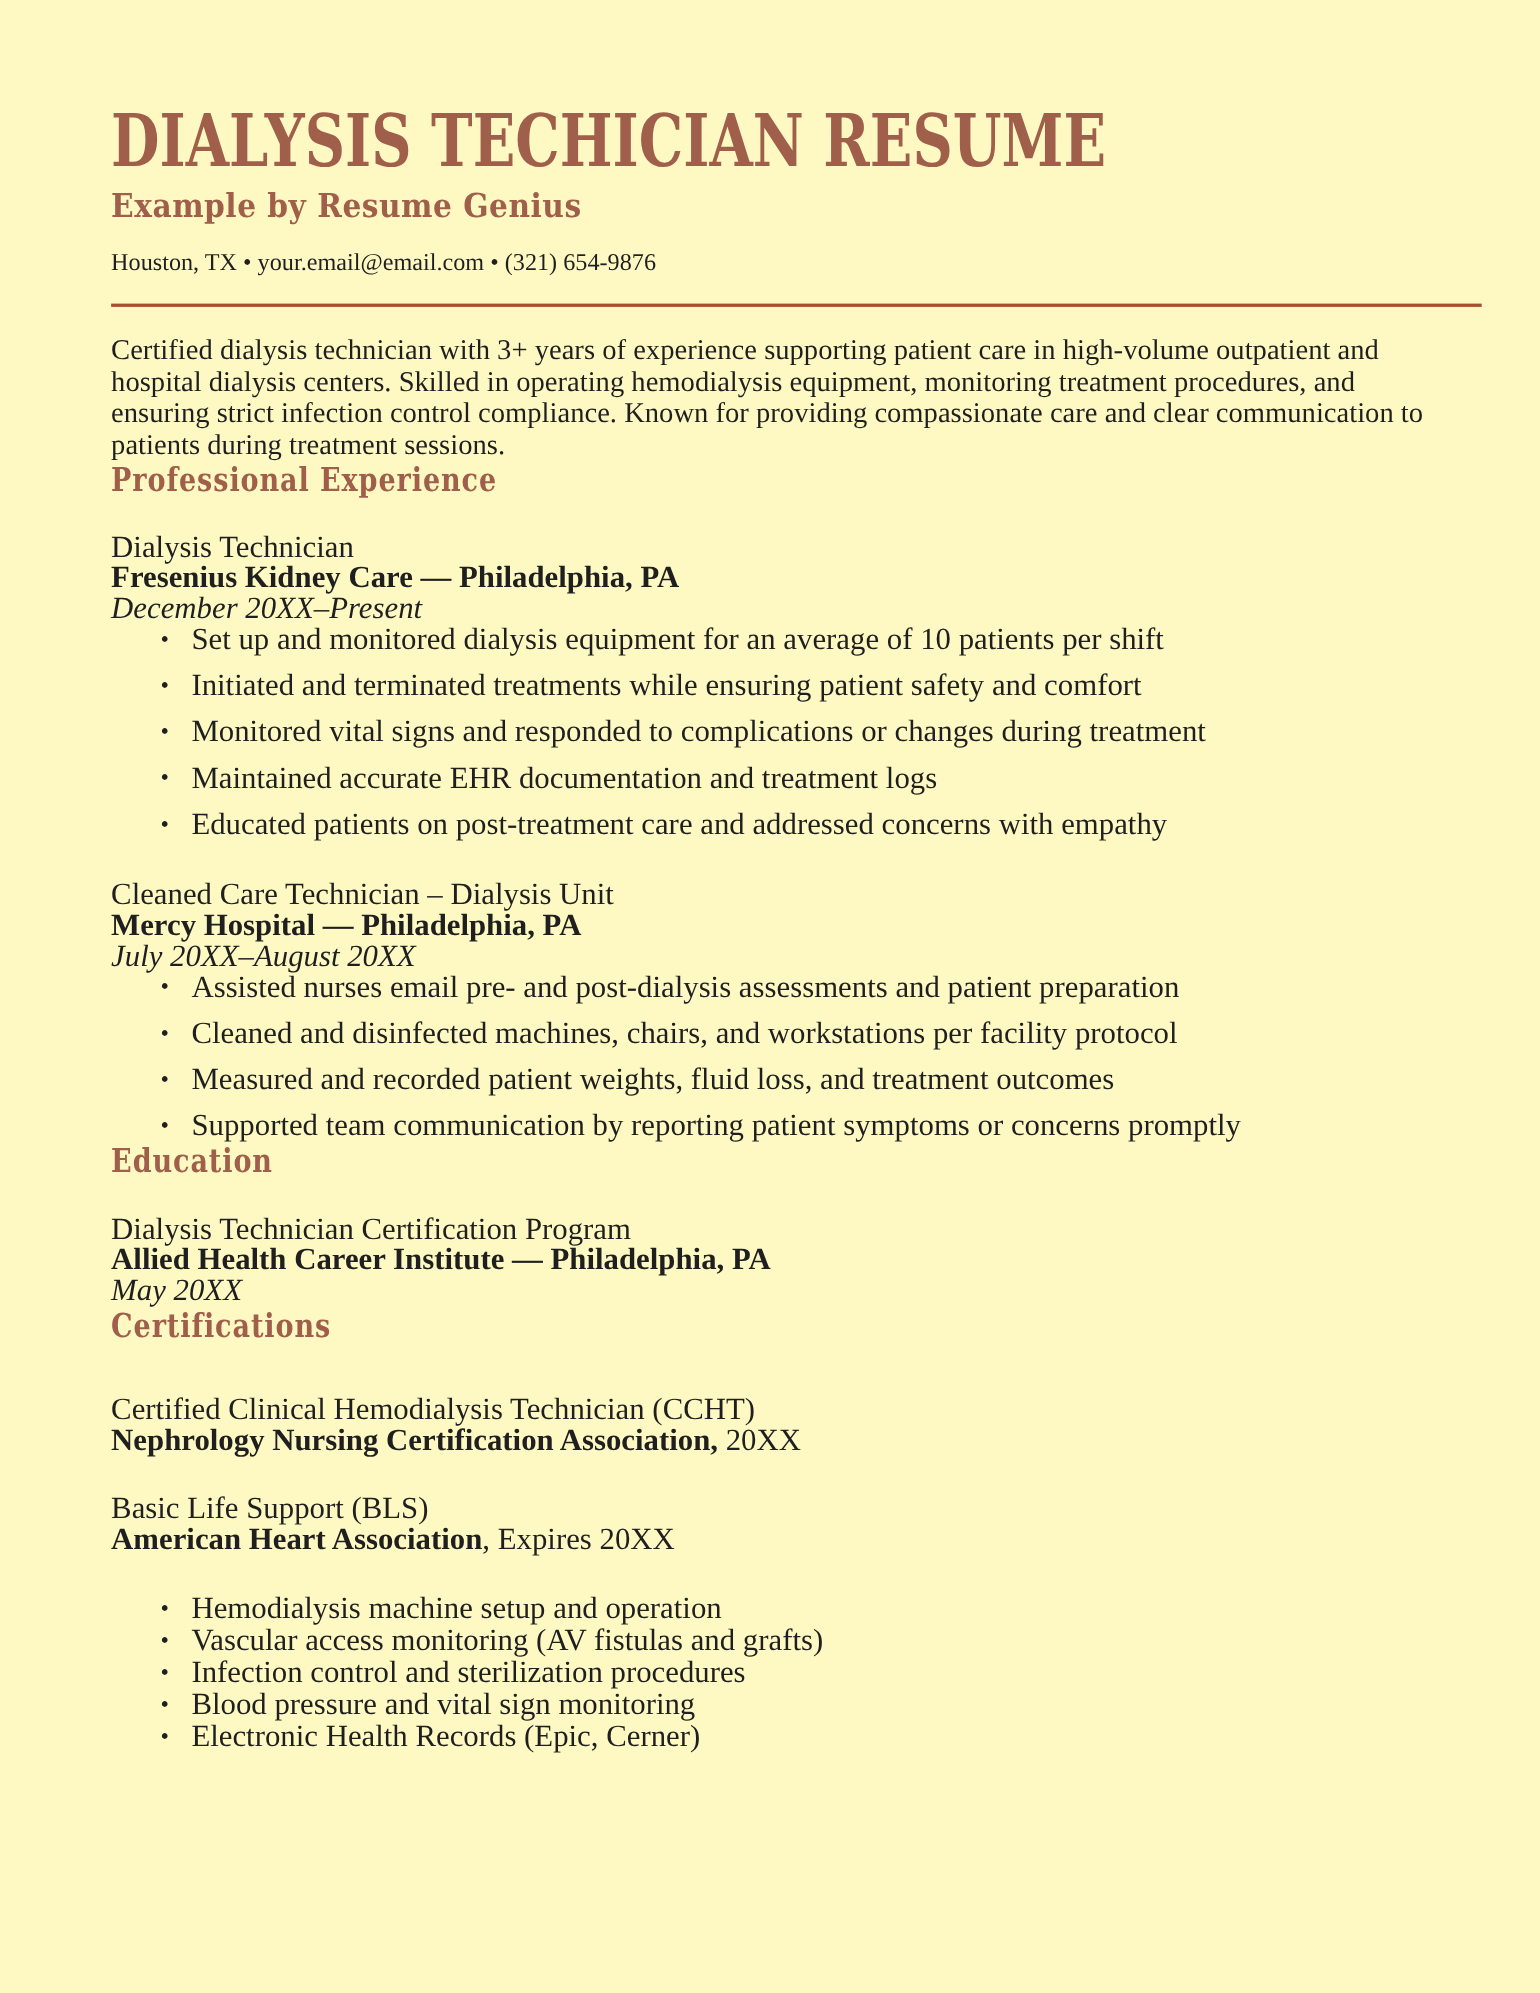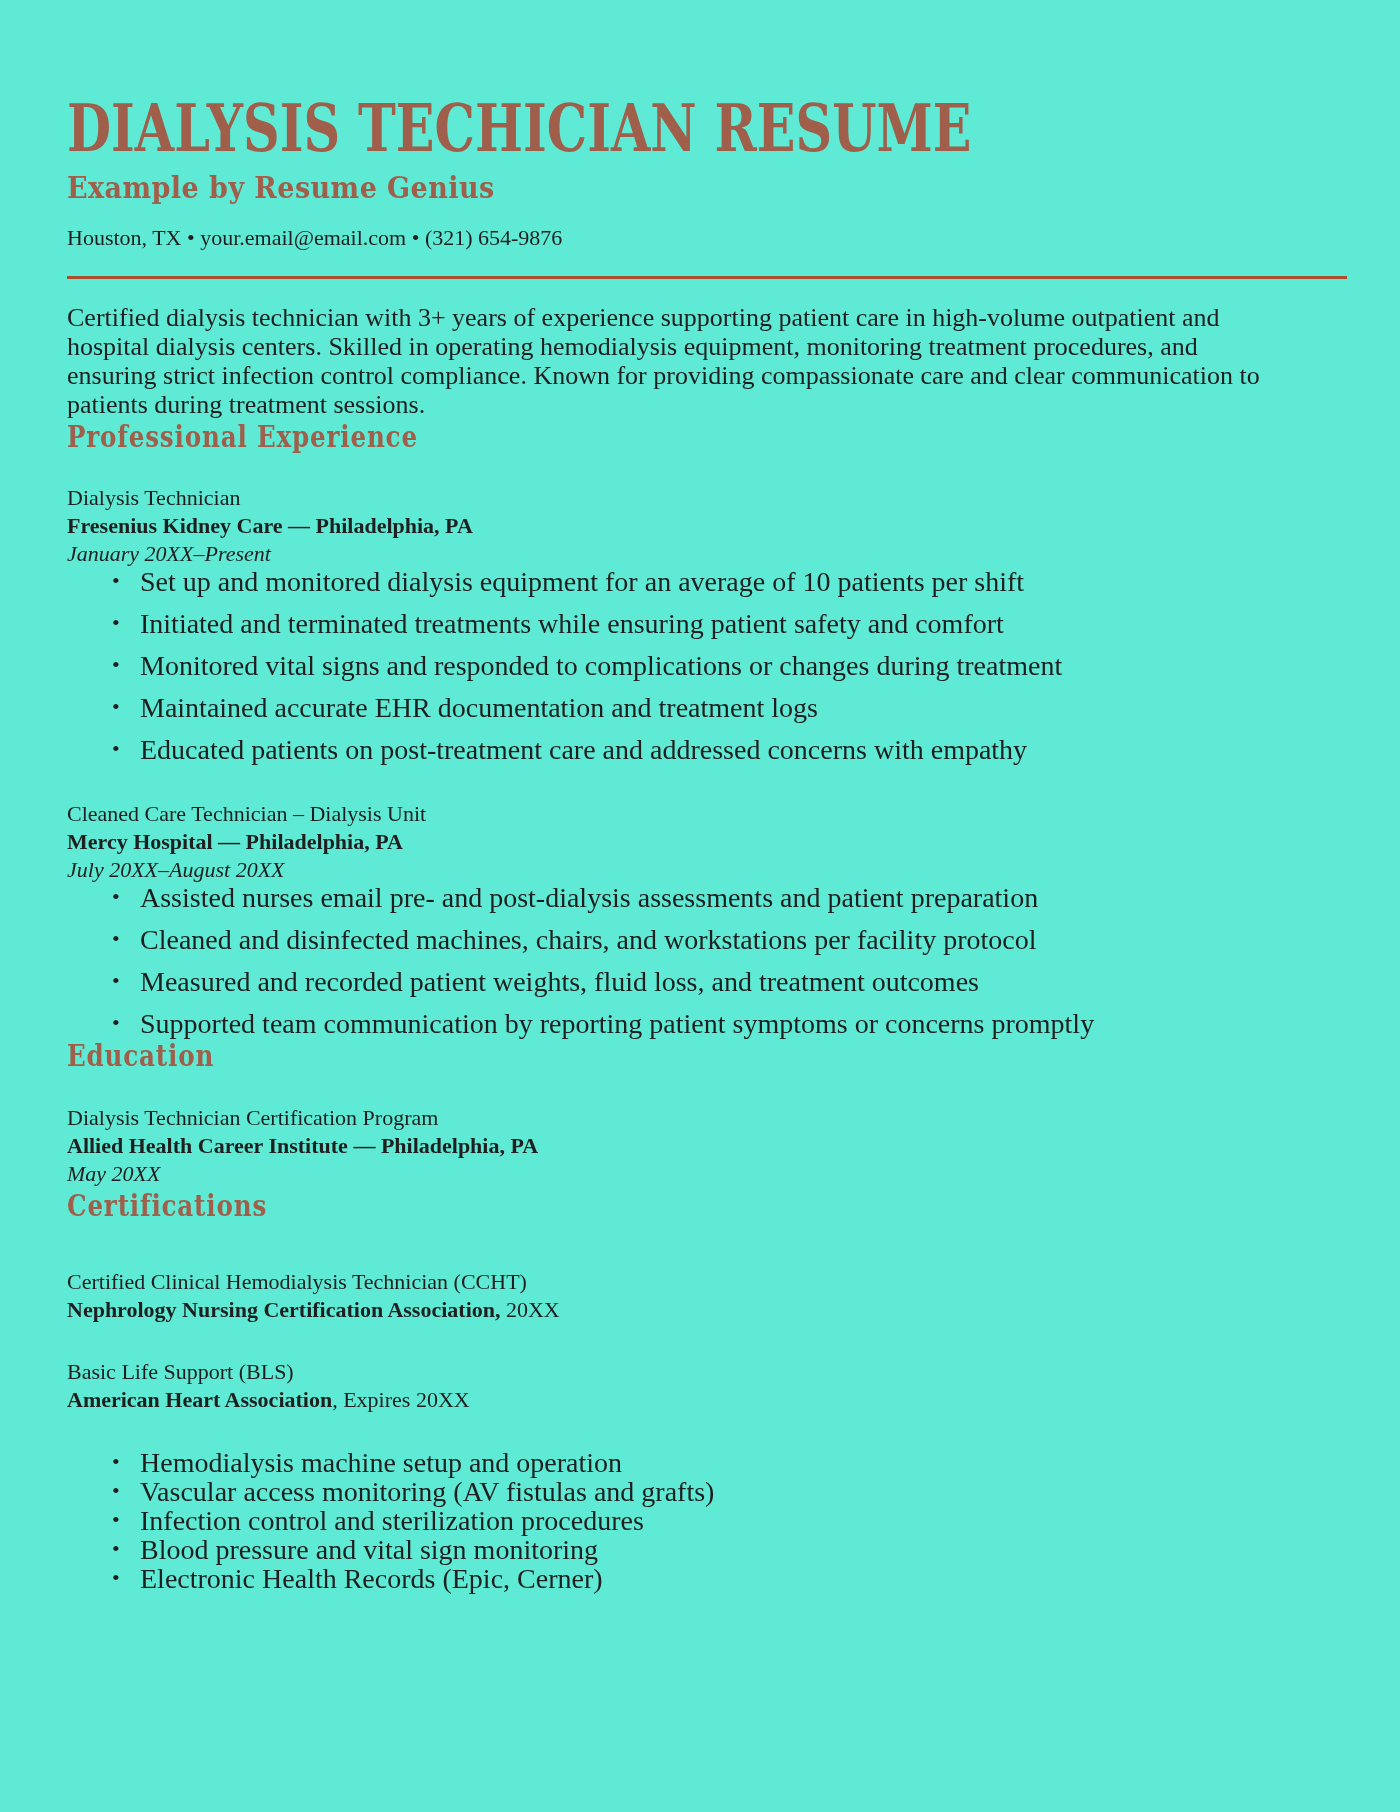--- a/index.html
+++ b/index.html
@@ -1,21 +1,21 @@
 <!DOCTYPE html>
 <html><head>
 <meta charset="utf-8">
 <style>
   html,body{margin:0;padding:0;background:#ffffff;}
   .page{
     position:relative;
     width:1400px;height:1812px;
     box-sizing:border-box;
-    padding:92px 53px 0 67px;
-    background:#5eead4;
+    padding:92px 53px 0 101px;
+    background:#fef9c3;
     font-family:"Liberation Serif",serif;
     color:#1f1f1f;
     overflow:hidden;
   }
   
   h1.title{
     margin:0;
     font-family:"DejaVu Serif",serif;
     font-weight:bold;
     color:#a05f4b;
@@ -45,21 +45,21 @@
     color:#a05f4b;
     font-size:30px;line-height:36px;
     letter-spacing:1px;
     transform:scaleX(0.82);transform-origin:left center;
     white-space:nowrap;
   }
   .h2-experience{margin-top:42px;}
   .h2-education{margin-top:30px;}
   .h2-certifications{margin-top:32px;}
   
-  .entry{font-size:22px;line-height:28px;}
+  .entry{font-size:28px;line-height:28px;}
   .entry .company{font-weight:bold;}
   .entry .dates{font-style:italic;}
   .job-1{margin-top:29px;}
   .job-2{margin-top:36px;}
   .edu-block{margin-top:30px;}
   .cert-1{margin-top:44px;}
   .cert-2{margin-top:34px;}
   .b{font-weight:bold;}
   
   ul.bullets{
@@ -96,21 +96,21 @@
     <div>hospital dialysis centers. Skilled in operating hemodialysis equipment, monitoring treatment procedures, and</div>
     <div>ensuring strict infection control compliance. Known for providing compassionate care and clear communication to</div>
     <div>patients during treatment sessions.</div>
   </div>
 
   <h2 class="sec h2-experience">Professional Experience</h2>
 
   <section class="entry job-1">
     <div class="jtitle">Dialysis Technician</div>
     <div class="company">Fresenius Kidney Care — Philadelphia, PA</div>
-    <div class="dates">January 20XX–Present</div>
+    <div class="dates">December 20XX–Present</div>
   </section>
 
   <ul class="bullets spaced ul-1">
     <li>Set up and monitored dialysis equipment for an average of 10 patients per shift</li>
     <li>Initiated and terminated treatments while ensuring patient safety and comfort</li>
     <li>Monitored vital signs and responded to complications or changes during treatment</li>
     <li>Maintained accurate EHR documentation and treatment logs</li>
     <li>Educated patients on post-treatment care and addressed concerns with empathy</li>
   </ul>
 

